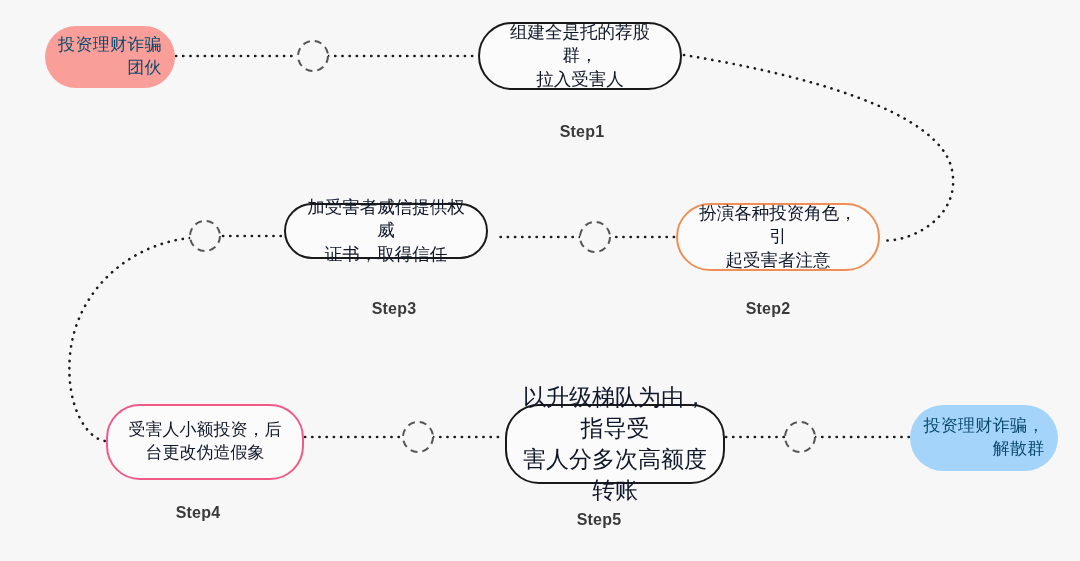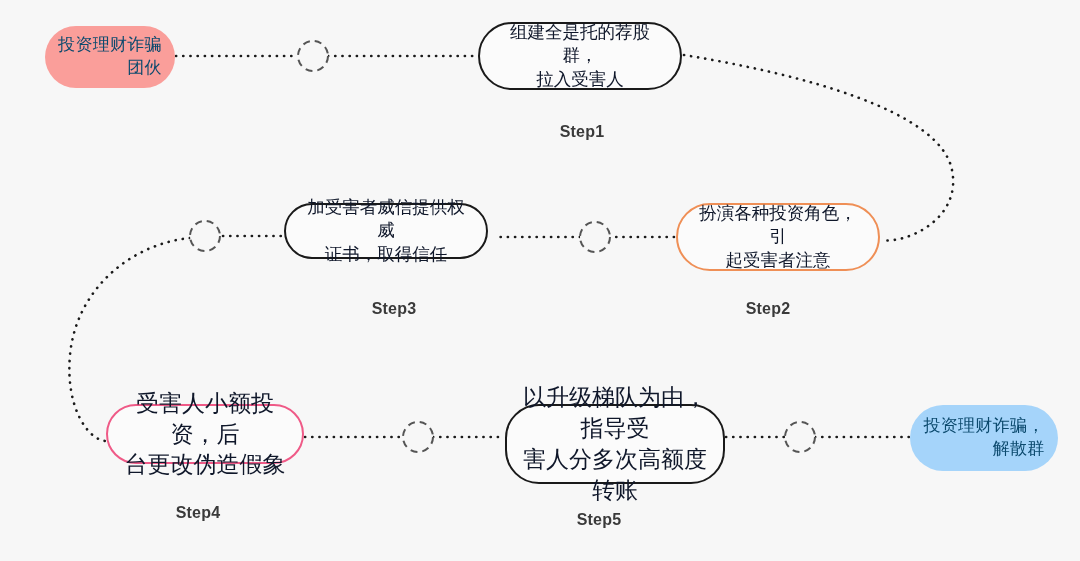--- a/index.html
+++ b/index.html
@@ -110,21 +110,21 @@
 
   <div class="node process" style="left:478px; top:22px; width:204px; height:68px; border-color:#1a1a1a; font-size:17.5px;">组建全是托的荐股群，
 拉入受害人</div>
 
   <div class="node process" style="left:676px; top:203px; width:204px; height:68px; border-color:#ef8f56; font-size:17.5px;">扮演各种投资角色，引
 起受害者注意</div>
 
   <div class="node process" style="left:284px; top:203px; width:204px; height:56px; border-color:#1a1a1a; font-size:17.5px;">加受害者威信提供权威
 证书，取得信任</div>
 
-  <div class="node process" style="left:106px; top:404px; width:198px; height:60px; border-color:#ef5a87; font-size:23px;">受害人小额投资，后
+  <div class="node process" style="left:106px; top:404px; width:198px; height:76px; border-color:#ef5a87; font-size:17px;">受害人小额投资，后
 台更改伪造假象</div>
 
   <div class="node process" style="left:505px; top:404px; width:220px; height:80px; border-color:#1a1a1a; font-size:23px;">以升级梯队为由，指导受
 害人分多次高额度转账</div>
 
   <div class="node terminal" style="left:910px; top:405px; width:148px; height:66px; background:#a5d4fa; font-size:17px;">投资理财诈骗，
 解散群</div>
 
   <div class="step-label" style="left:582px; top:123px;text-align:center;">Step1</div>
   <div class="step-label" style="left:752px; top:300px;margin-left:16px;">Step2</div>

